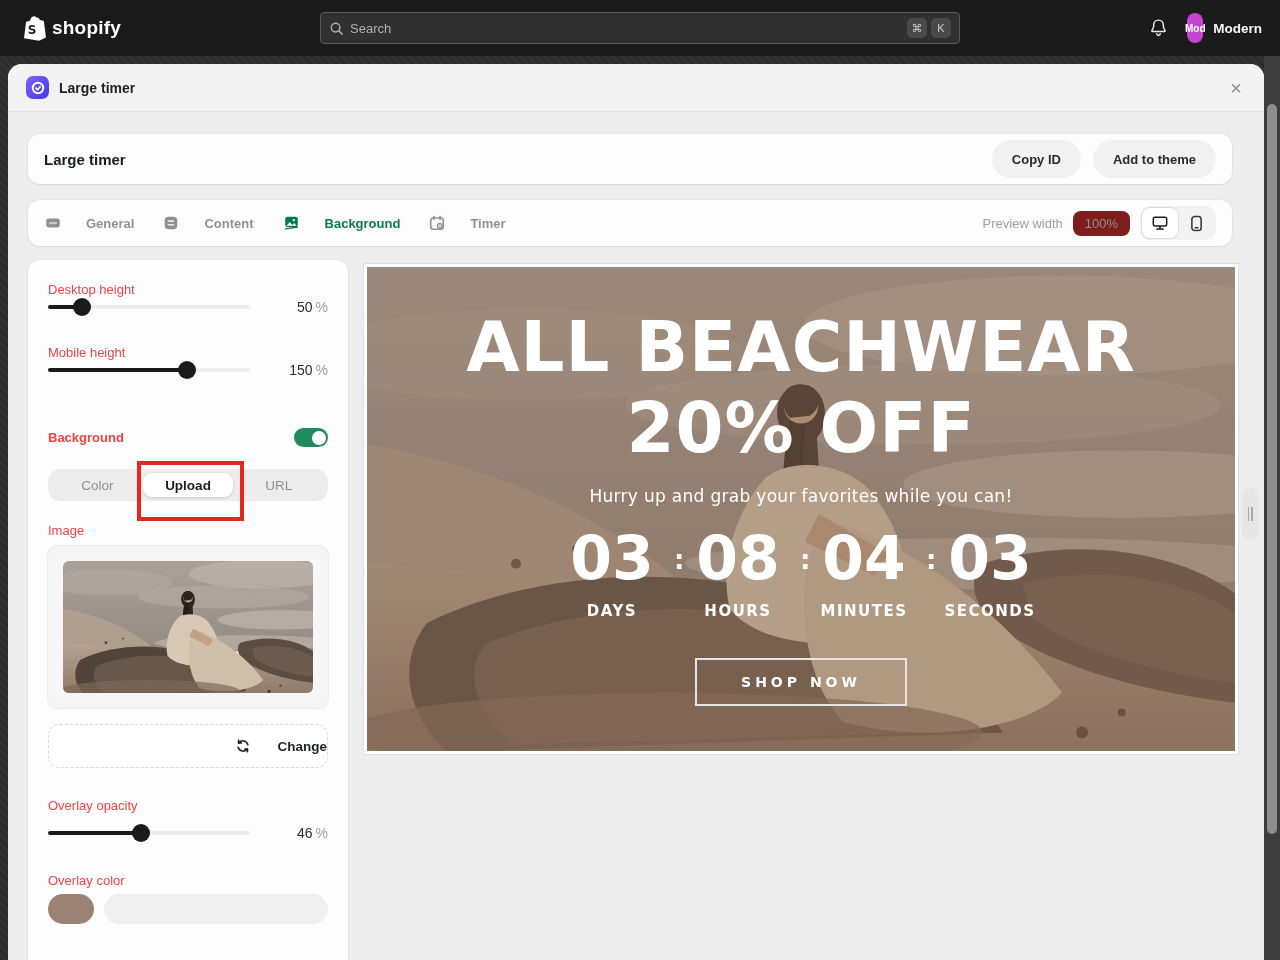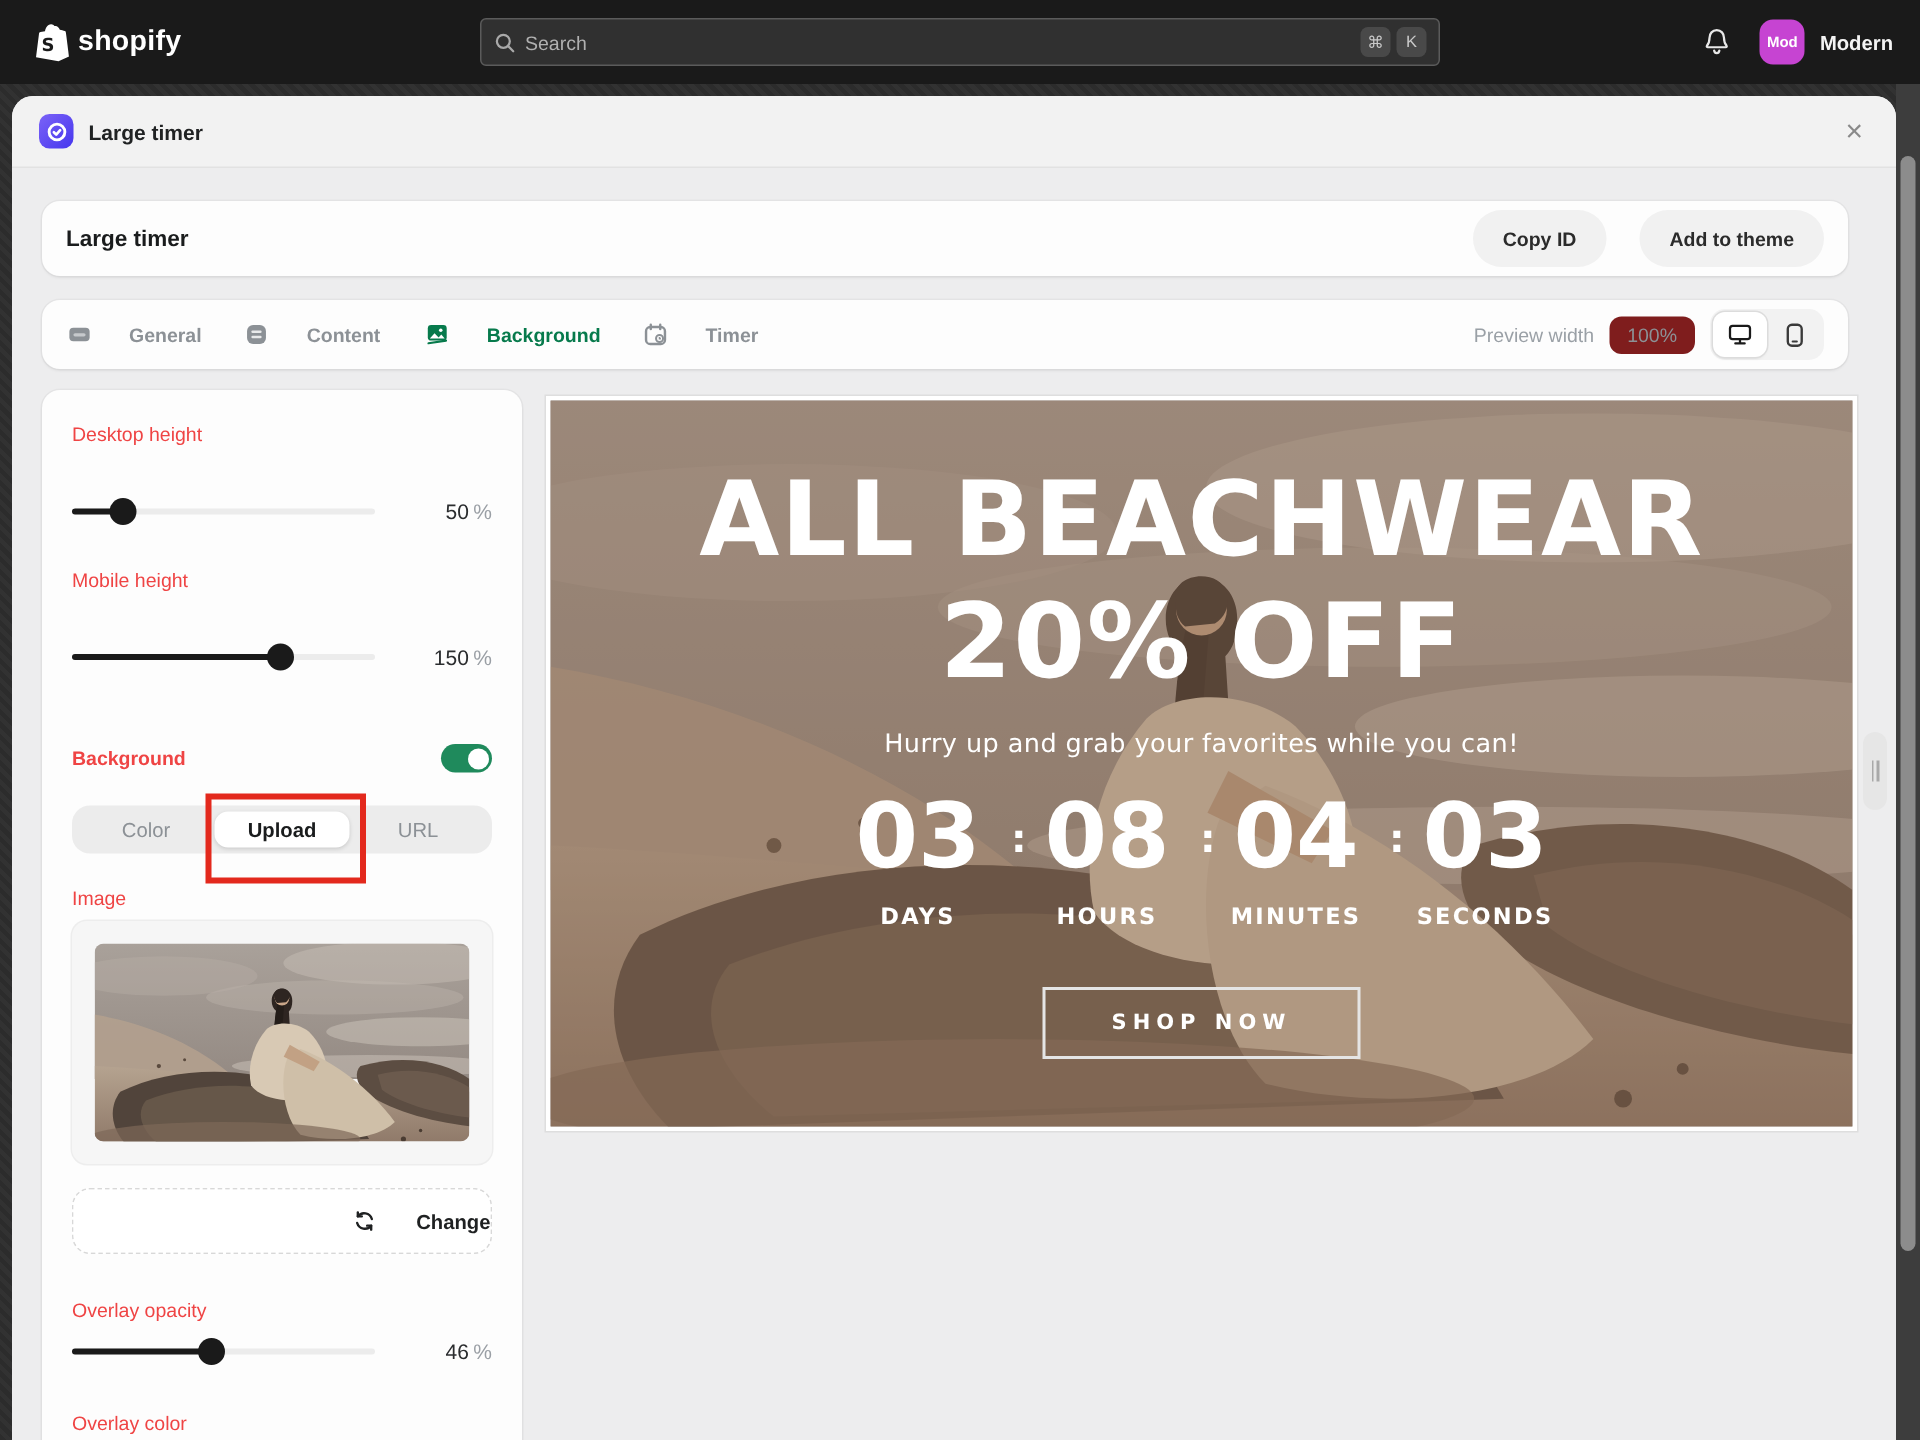--- a/index.html
+++ b/index.html
@@ -11,21 +11,21 @@
     display:flex; align-items:center; z-index:50; }
   .brand { display:flex; align-items:center; gap:6px; margin-left:22px; color:#fff; }
   .brand-word { font-size:19px; font-weight:bold; letter-spacing:.2px; }
   .searchbox { position:absolute; left:320px; top:12px; width:640px; height:32px;
     background:#303030; border:1px solid #5b5b5b; border-radius:4px;
     display:flex; align-items:center; padding:0 8px; color:#b0b0b0; }
   .searchbox .ph { font-size:13px; margin-left:6px; flex:1; }
   .kbd { background:#494949; color:#c9c9c9; border-radius:5px; width:20px; height:20px;
     display:flex; align-items:center; justify-content:center; font-size:11px; margin-left:4px; }
   .top-right { position:absolute; right:18px; top:0; height:56px; display:flex; align-items:center; gap:18px; }
-  .avatar { width:30px; height:30px; border-radius:9px; display:flex; align-items:center;
+  .avatar { width:16px; height:30px; border-radius:9px; display:flex; align-items:center;
     justify-content:center; color:#fff; font-size:10px; font-weight:bold; }
   .store-name { color:#f4f4f4; font-size:13.5px; font-weight:600; margin-left:-8px; }
 
   
   .backdrop { position:absolute; left:0; top:56px; width:1280px; height:904px;
     background:repeating-linear-gradient(45deg,#2c2c2c 0 3px,#323232 3px 6px); }
   .scrollbar-track { position:absolute; right:0; top:56px; width:16px; height:904px;
     background:#3d3d3d; z-index:60; }
   .scrollbar-thumb { position:absolute; right:3px; top:48px; width:10px; height:730px;
     background:#8c8c8c; border-radius:5px; }
@@ -40,42 +40,42 @@
     justify-content:center; margin-right:10px; }
   .modal-title { font-size:14px; font-weight:bold; color:#202223; }
   .close-x { margin-left:auto; color:#8a8a8a; font-size:20px; line-height:1; cursor:pointer; padding:4px; }
 
   .dotted { background-image:radial-gradient(rgba(0,0,0,.05) 1px,transparent 1.2px); background-size:5px 5px; }
   .card { background:#fdfdfd; border-radius:12px; box-shadow:0 1px 2px rgba(0,0,0,.06), 0 0 0 1px rgba(0,0,0,.03); }
 
   .title-card { position:absolute; left:20px; top:70px; width:1204px; height:50px;
     display:flex; align-items:center; padding:0 16px; }
   .page-title { font-size:15px; font-weight:bold; color:#1a1c1d; }
-  .title-actions { margin-left:auto; display:flex; gap:22px; }
+  .title-actions { margin-left:auto; display:flex; gap:12px; }
   .pill-btn { background:#f1f1f1; border:none; border-radius:19px; height:38px; padding:0 20px;
     font-size:13px; font-weight:bold; color:#2b2b2b; font-family:inherit; cursor:pointer; }
 
   .tab-card { position:absolute; left:20px; top:136px; width:1204px; height:46px;
     display:flex; align-items:center; padding:0 16px; }
   .tab { display:flex; align-items:center; gap:24px; margin-right:28px; font-size:13px;
     font-weight:bold; color:#8c9196; cursor:pointer; }
   .tab.active { color:#077a4c; }
   .preview-controls { margin-left:auto; display:flex; align-items:center; gap:10px; }
   .pw-label { font-size:13px; color:#9aa0a6; }
   .pw-value { background:#7f1d1d; color:#8c9196; font-size:13px; border-radius:8px; padding:5px 12px; }
   .device-switch { background:#f2f2f2; border-radius:10px; padding:2px; display:flex; }
   .device-seg { width:36px; height:30px; display:flex; align-items:center; justify-content:center;
     border-radius:8px; cursor:pointer; }
   .device-seg.active { background:#fff; box-shadow:0 0 0 1px #dcdcdc, 0 1px 2px rgba(0,0,0,.08); }
 
   
   .sidebar { position:absolute; left:20px; top:196px; width:320px; height:720px; padding:0 20px; }
   .field-label { font-size:13px; color:#ef4444; margin-top:0; }
   .bold { font-weight:bold; }
-  .slider-row { display:flex; align-items:center; margin-top:34px; height:20px; }
+  .slider-row { display:flex; align-items:center; margin-top:0; height:20px; }
   .slider { position:relative; width:202px; height:20px; cursor:pointer; }
   .slider .track { position:absolute; left:0; right:0; top:8px; height:4px; border-radius:2px; background:#ececec; }
   .slider .fill { position:absolute; left:0; top:8px; height:4px; border-radius:2px; background:#1a1a1a; }
   .slider .thumb { position:absolute; top:1px; width:18px; height:18px; border-radius:50%;
     background:#1a1a1a; transform:translateX(-9px); }
   .slider-val { margin-left:auto; font-size:14px; color:#2b2d2f; }
   .slider-val .unit { color:#9a9fa5; margin-left:3px; }
 
   .toggle-row { display:flex; align-items:center; margin-top:48px; }
   .toggle { margin-left:auto; width:34px; height:19px; border-radius:10px; background:#1f8a5c;

